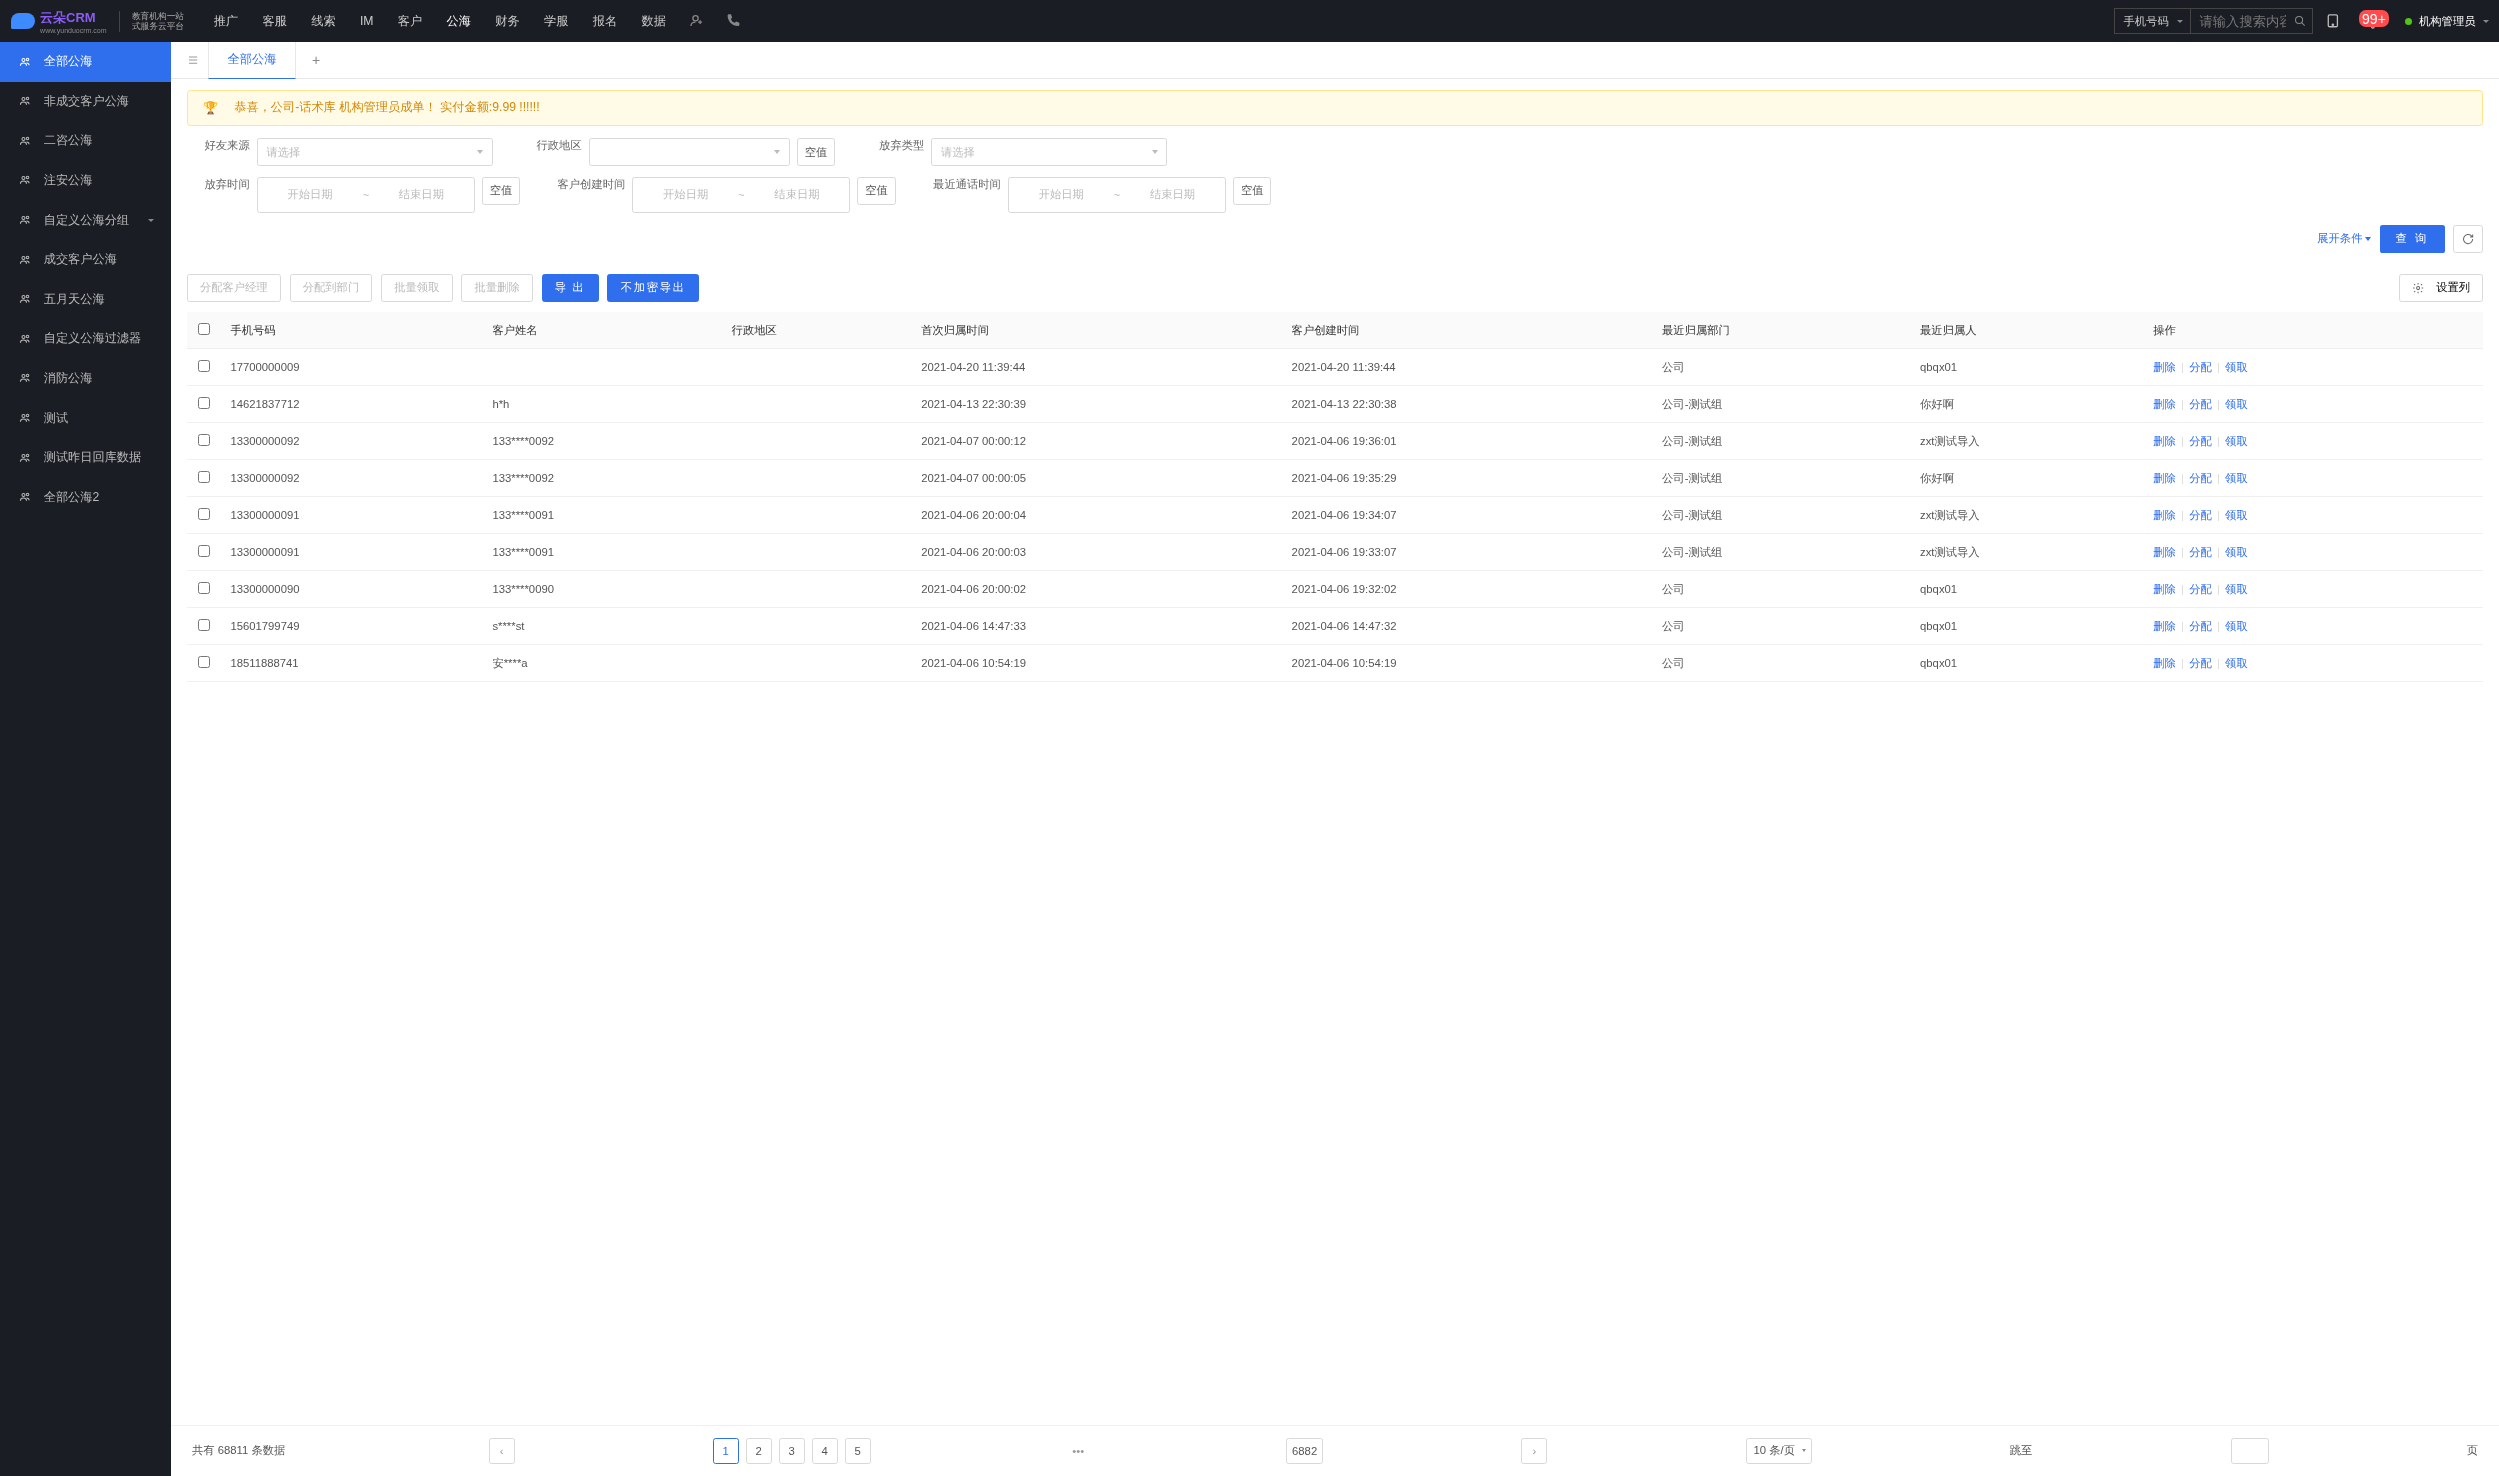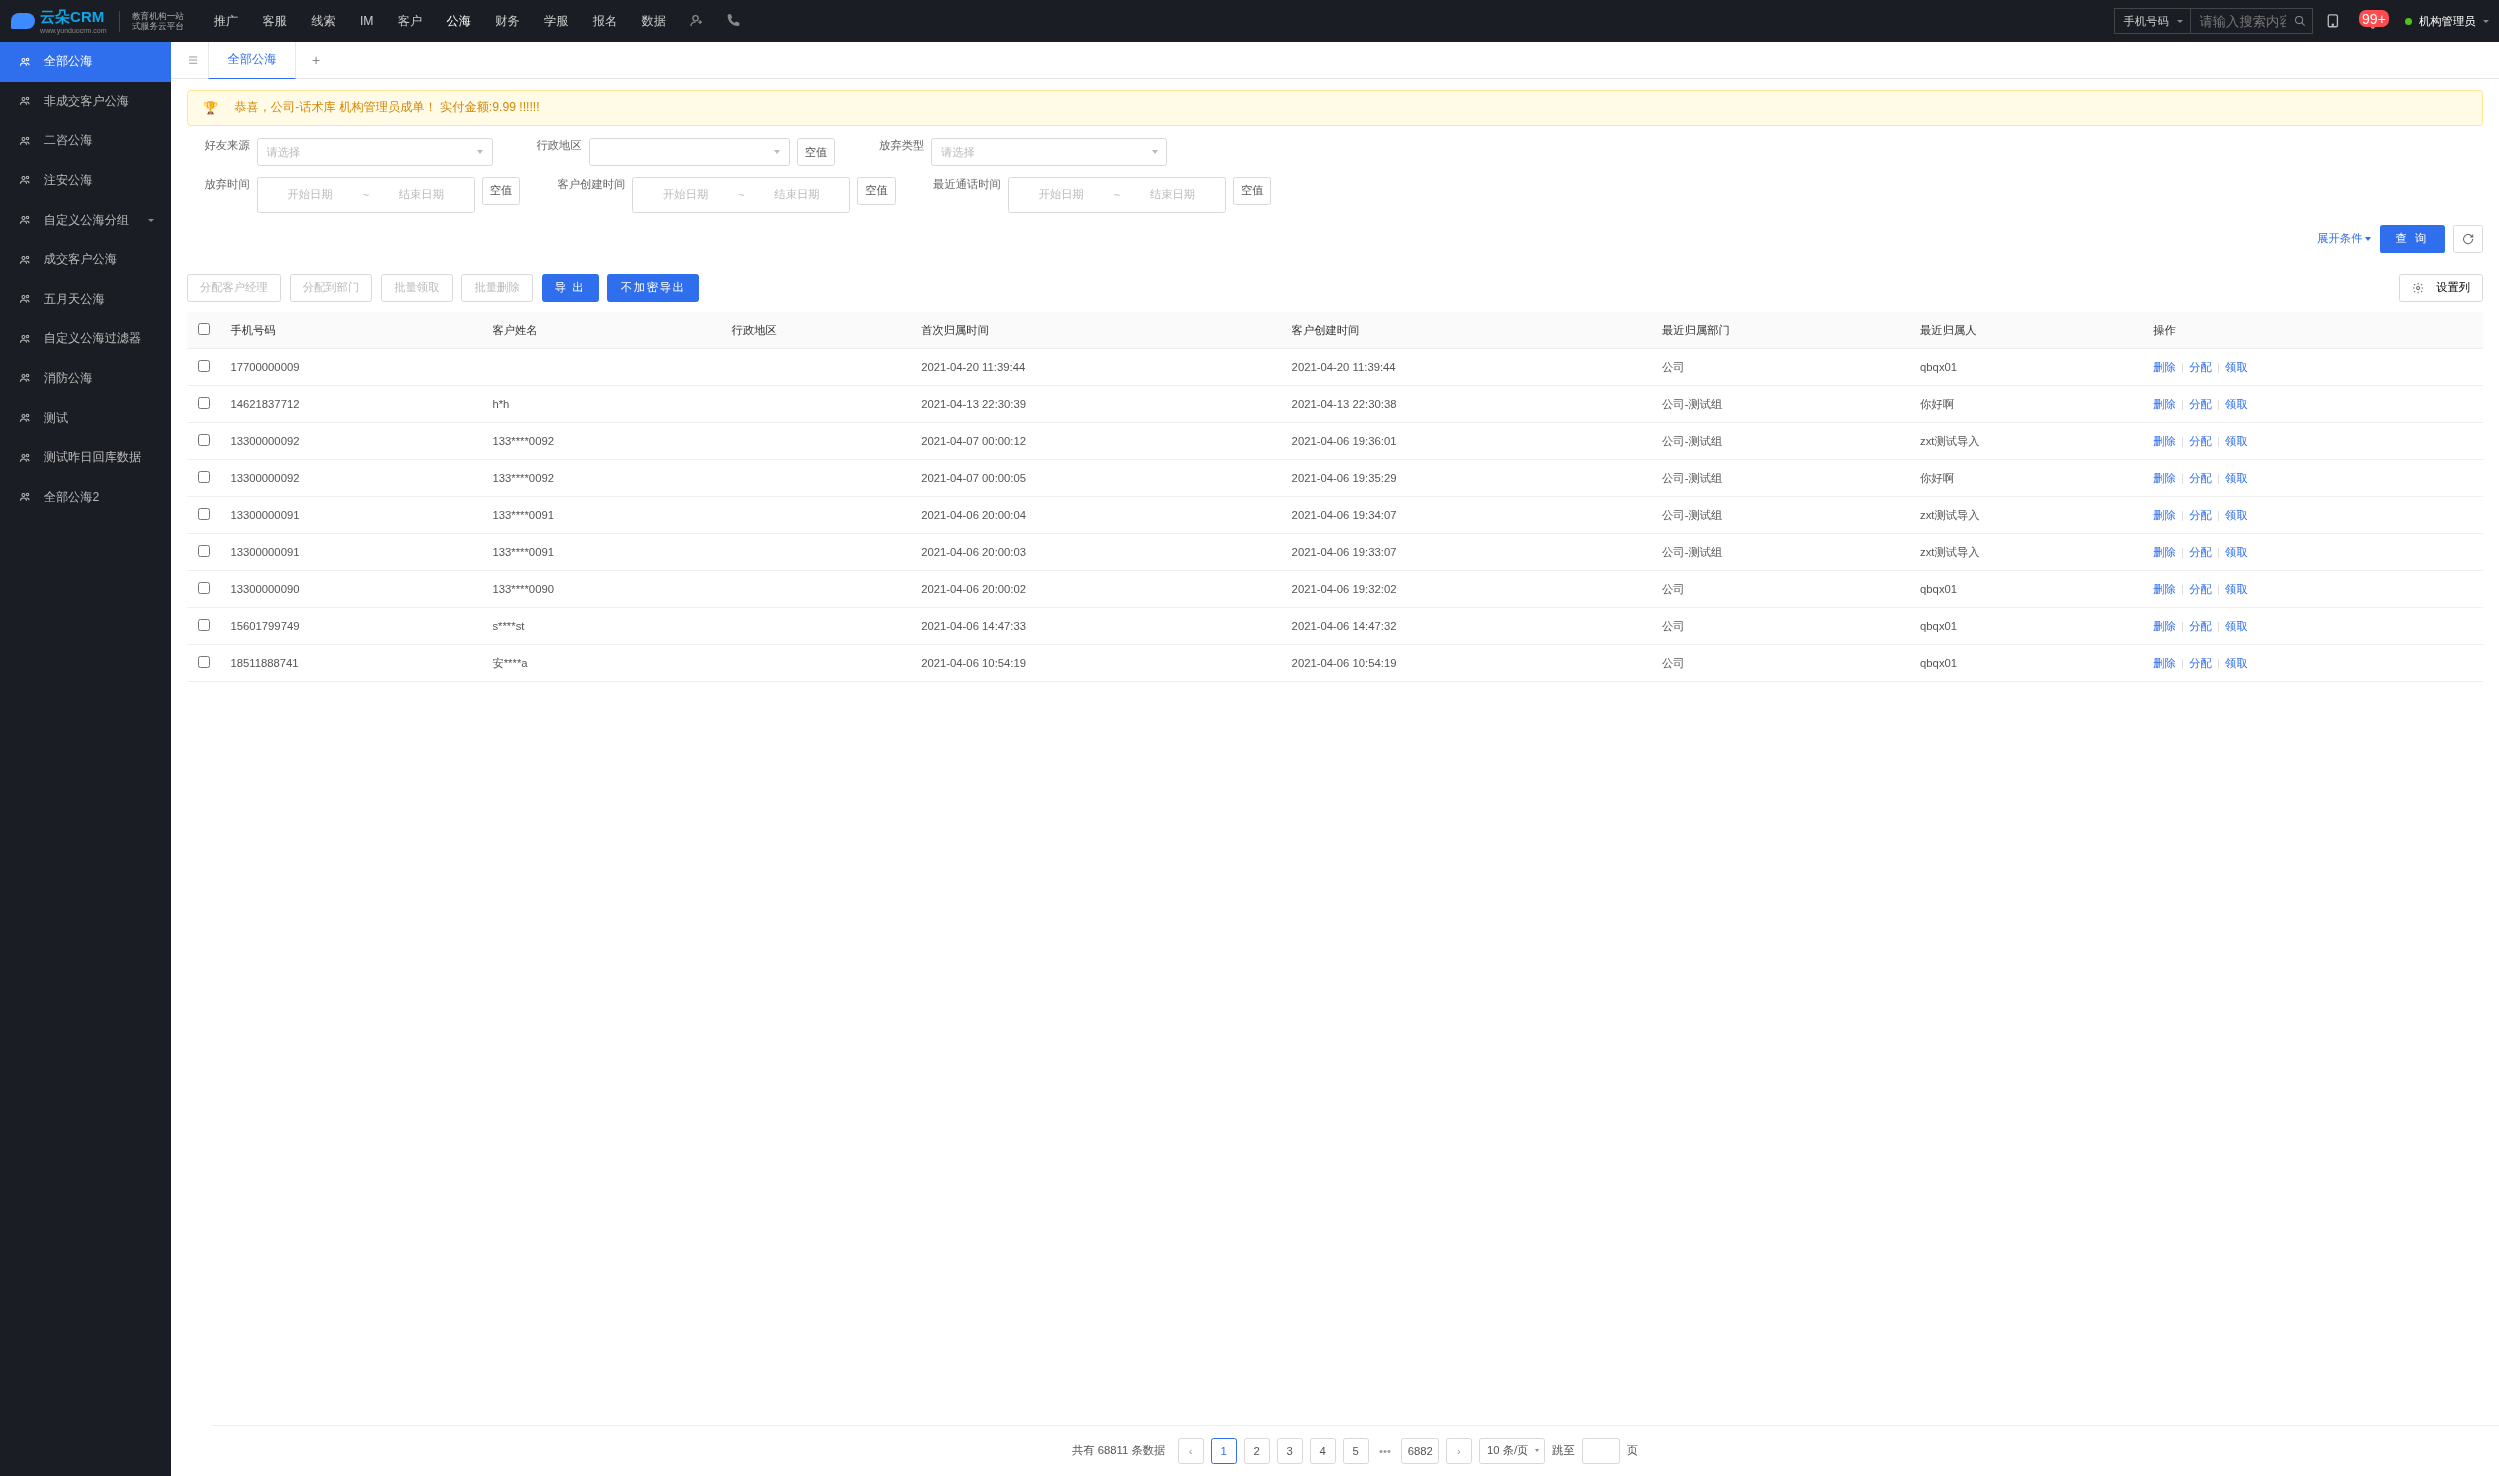--- a/index.html
+++ b/index.html
@@ -2,21 +2,21 @@
 <html style="font-size:14px"><head>
 <meta charset="utf-8">
 <style>
 * { margin: 0; padding: 0; box-sizing: border-box; }
 body { font-family: -apple-system, "PingFang SC", "Microsoft YaHei", sans-serif; font-size: 11.3px; color: #333; background: #fff; }
 
 
 .header { background: #1a1d23; height: 42px; display: flex; align-items: center; padding: 0 10.5px; color: #fff; }
 .logo { display: flex; align-items: center; gap: 5.2px; margin-right: 17.5px; }
 .logo-icon { width: 24.4px; height: 15.7px; background: #3d8bff; border-radius: 8.7px 8.7px 8.7px 1.7px; position: relative; }
-.logo-text { font-size: 15px; font-weight: bold; color: #0ea5e9; }
+.logo-text { font-size: 13px; font-weight: bold; color: #8b5cf6; }
 .logo-divider { width: 0.9px; height: 21px; background: #444; margin: 0 7px; }
 .logo-sub { font-size: 8.7px; color: #aaa; line-height: 1.2; }
 .nav { display: flex; gap: 0; }
 .nav-item { padding: 0 12.2px; height: 42px; display: flex; align-items: center; color: #ccc; cursor: pointer; font-size: 12.2px; }
 .nav-item.active { color: #fff; font-weight: 500; }
 .nav-icon-item { padding: 0 10.5px; height: 42px; display: flex; align-items: center; color: #888; cursor: pointer; }
 .header-spacer { flex: 1; }
 .search-group { display: flex; align-items: center; gap: 0; }
 .search-type { background: transparent; border: 0.9px solid #444; color: #ccc; padding: 4.4px 21px 4.4px 8.7px; height: 26px; display: flex; align-items: center; gap: 5.2px; cursor: pointer; position: relative; font-size: 11.3px; }
 .search-type::after { content: ""; position: absolute; right: 7px; width: 0; height: 0; border-left: 3.5px solid transparent; border-right: 3.5px solid transparent; border-top: 3.5px solid #888; }
@@ -84,21 +84,21 @@
 th { background: #fafafa; text-align: left; padding: 10.5px 8.7px; font-weight: 500; color: #333; font-size: 11.3px; border-bottom: 0.9px solid #eee; white-space: nowrap; }
 td { padding: 10.5px 8.7px; border-bottom: 0.9px solid #f0f0f0; color: #555; font-size: 11.3px; white-space: nowrap; }
 .col-check { width: 35px; text-align: center; }
 .col-ops { position: sticky; right: 0; background: #fff; box-shadow: -1.7px 0 3.5px rgba(0,0,0,0.05); }
 th.col-ops { background: #fafafa; }
 .op-link { color: #2f6fed; cursor: pointer; }
 .op-sep { color: #ddd; margin: 0 5.2px; }
 input[type="checkbox"] { cursor: pointer; width: 12.2px; height: 12.2px; }
 
 
-.pagination { display: flex; justify-content: center; align-items: center; gap: 7px; padding: 12.2px 21px; border-top: 0.9px solid #f0f0f0; font-size: 11.3px; color: #555; margin-left: 40px; }
+.pagination { display: flex; justify-content: space-between; align-items: center; gap: 7px; padding: 12.2px 21px; border-top: 0.9px solid #f0f0f0; font-size: 11.3px; color: #555; }
 .page-total { margin-right: 5.2px; }
 .page-btn { min-width: 26px; height: 26px; border: 0.9px solid #d9d9d9; border-radius: 2.6px; display: flex; align-items: center; justify-content: center; cursor: pointer; background: #fff; padding: 0 5.2px; }
 .page-btn.active { border-color: #2f6fed; color: #2f6fed; }
 .page-btn.nav { color: #999; }
 .page-ell { padding: 0 3.5px; color: #999; }
 .page-select { border: 0.9px solid #d9d9d9; border-radius: 2.6px; height: 26px; padding: 0 15.7px 0 7px; display: flex; align-items: center; cursor: pointer; position: relative; }
 .page-select::after { content: ""; position: absolute; right: 5.2px; width: 0; height: 0; border-left: 2.6px solid transparent; border-right: 2.6px solid transparent; border-top: 3.5px solid #888; }
 .page-input { width: 38px; height: 26px; border: 0.9px solid #d9d9d9; border-radius: 2.6px; text-align: center; }
 
 

